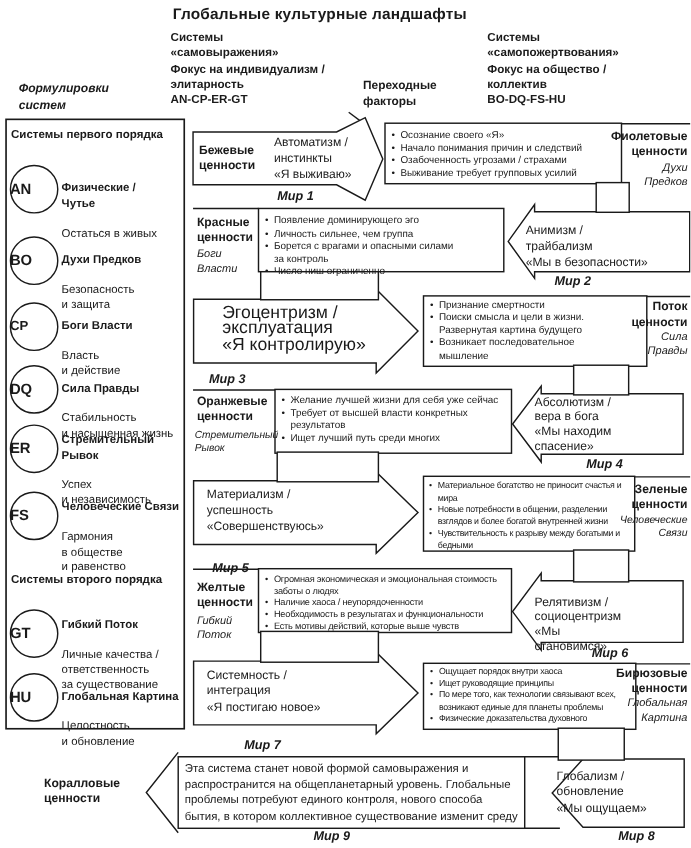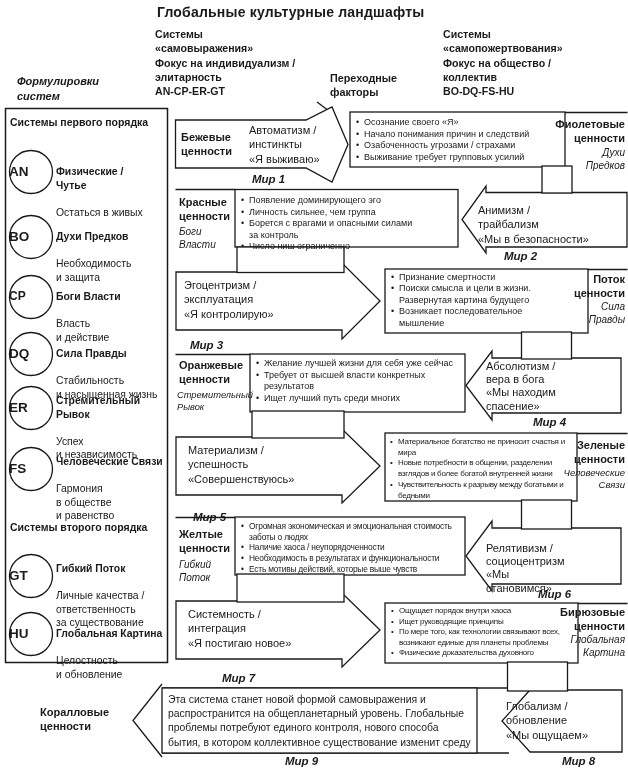--- a/index.html
+++ b/index.html
@@ -108,21 +108,21 @@
 <div class="t b c" style="left:9px;top:568px;width:44px;font-size:13.5px">GT</div>
 <div class="t b c" style="left:9px;top:626px;width:44px;font-size:13.5px">HU</div>
 
 <div class="t c" style="left:56px;top:152px;width:110px;font-size:10.4px;line-height:13.4px">
   <div class="legend-name">Физические /
 Чутье</div>
   <div>Остаться в живых</div>
 </div>
 <div class="t c" style="left:56px;top:217px;width:110px;font-size:10.4px;line-height:13.4px">
   <div class="legend-name">Духи Предков</div>
-  <div>Необходимость
+  <div>Безопасность
 и защита</div>
 </div>
 <div class="t c" style="left:56px;top:277px;width:110px;font-size:10.4px;line-height:13.4px">
   <div class="legend-name">Боги Власти</div>
   <div>Власть
 и действие</div>
 </div>
 <div class="t c" style="left:56px;top:334px;width:110px;font-size:10.4px;line-height:13.4px">
   <div class="legend-name">Сила Правды</div>
   <div>Стабильность
@@ -167,21 +167,21 @@
 <div class="t b" style="left:179px;top:196px;width:70px;font-size:11px;line-height:13.5px">Красные
 ценности</div>
 <div class="t i" style="left:179px;top:226px;width:70px;font-size:10px;line-height:12.5px">Боги
 Власти</div>
 <div class="t bullets" style="left:241px;top:195px;width:172px;font-size:9px;line-height:11.6px"><div class="bullet-item">Появление доминирующего эго</div><div class="bullet-item">Личность сильнее, чем группа</div><div class="bullet-item">Борется с врагами и опасными силами за контроль</div><div class="bullet-item">Число ниш ограниченно</div></div>
 <div class="t c" style="left:478px;top:203px;width:156px;font-size:11px;line-height:14.3px">Анимизм /
 трайбализм
 «Мы в безопасности»</div>
 <div class="t world c" style="left:504px;top:250px;width:70px">Мир 2</div>
 
-<div class="t" style="left:184px;top:278px;width:160px;font-size:11px;line-height:14.3px">Эгоцентризм /
+<div class="t" style="left:202px;top:278px;width:160px;font-size:16px;line-height:14.3px">Эгоцентризм /
 эксплуатация
 «Я контролирую»</div>
 <div class="t bullets" style="left:391px;top:272px;width:162px;font-size:9px;line-height:11.4px"><div class="bullet-item">Признание смертности</div><div class="bullet-item">Поиски смысла и цели в жизни. Развернутая картина будущего</div><div class="bullet-item">Возникает последовательное мышление</div></div>
 <div class="t b r" style="left:545px;top:273px;width:80px;font-size:11px;line-height:13.8px">Поток
 ценности</div>
 <div class="t i r" style="left:545px;top:301px;width:80px;font-size:10px;line-height:12.5px">Сила
 Правды</div>
 <div class="t world c" style="left:190px;top:339px;width:70px">Мир 3</div>
 
 <div class="t b" style="left:179px;top:359px;width:72px;font-size:11px;line-height:13.5px">Оранжевые

